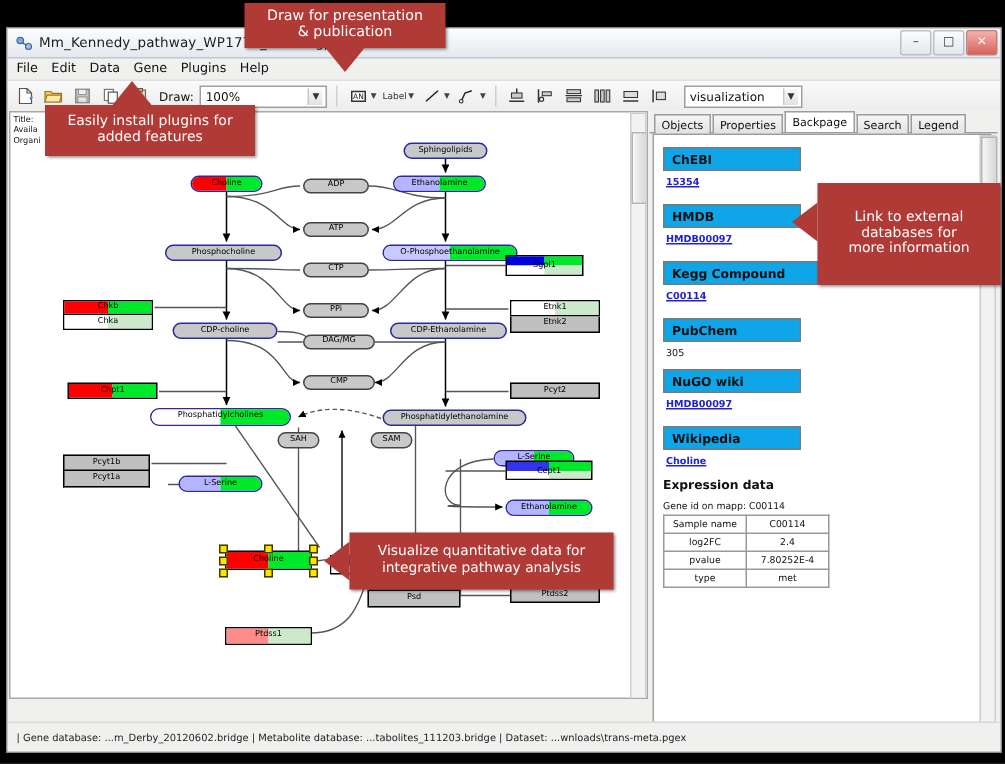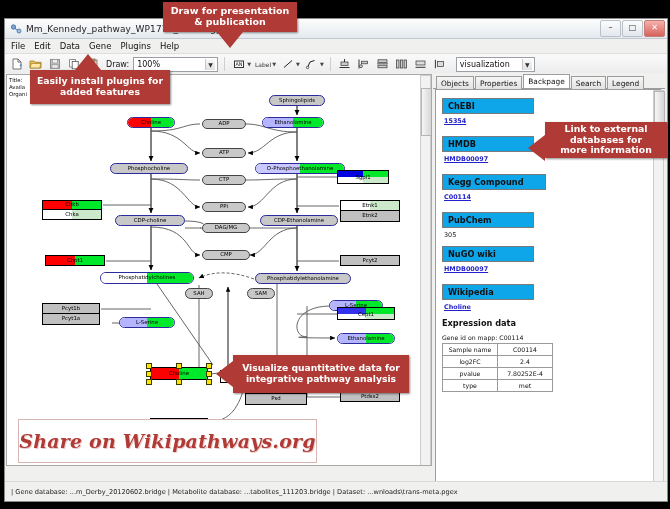--- a/index.html
+++ b/index.html
@@ -82,21 +82,21 @@
   .sidescroll{position:absolute;right:1px;top:17px;width:9px;height:390px;background:#f2f2f2;border:1px solid #cdcdcd;}
   .sidethumb{position:absolute;left:0;top:0;width:100%;height:60px;background:linear-gradient(90deg,#f6f6f6,#d6d6d6);
              border:1px solid #b5b5b5;}
 
   
   .statusbar{position:absolute;left:0;bottom:0;height:19px;width:100%;background:#f0f0ef;border-top:1px solid #d9d9d9;
              display:flex;align-items:center;}
   .statustxt{font-size:6.6px;color:#222;padding-left:6px;white-space:nowrap;}
 
   
-  .callout{position:absolute;background:#b03a35;color:#fff;font-weight:bold;text-align:center;
+  .callout{position:absolute;background:#b03a35;color:#fff;font-weight:normal;text-align:center;
            font-family:"DejaVu Sans",sans-serif;line-height:1.15;z-index:40;
            box-shadow:1px 1px 2px rgba(0,0,0,.45);display:flex;align-items:center;justify-content:center;}
   .ctail{position:absolute;width:0;height:0;z-index:40;}
   .tail-down{border-left:13px solid transparent;border-right:13px solid transparent;border-top:16px solid #b03a35;}
   .tail-up{border-left:13px solid transparent;border-right:13px solid transparent;border-bottom:16px solid #b03a35;}
   .tail-left{border-top:13px solid transparent;border-bottom:13px solid transparent;border-right:17px solid #b03a35;}
 
   .share{position:absolute;left:18px;top:419px;width:297px;height:42px;background:#fff;border:1px solid #d8b6b4;
          display:flex;align-items:center;justify-content:center;z-index:41;}
   .share span{font-family:"DejaVu Serif",serif;font-style:italic;font-weight:bold;font-size:19px;color:#b03a35;
@@ -584,26 +584,23 @@
   </div>
 
   <div class="callout" style="left:163px;top:2px;width:134px;height:30px;font-size:9.5px;white-space:pre-line;">Draw for presentation
 &amp; publication</div>
   <div class="ctail tail-down" style="left:217px;top:32px;"></div>
 
   <div class="callout" style="left:30px;top:70px;width:140px;height:34px;font-size:9.3px;white-space:pre-line;">Easily install plugins for
 added features</div>
   <div class="ctail tail-up" style="left:75px;top:54px;"></div>
 
-  <div class="callout" style="left:545px;top:122px;width:122px;height:36px;font-size:9.3px;white-space:pre-line;">Link  to external
+  <div class="callout" style="left:545px;top:122px;width:122px;height:68px;font-size:9.3px;white-space:pre-line;">Link  to external
 databases  for
 more information</div>
   <div class="ctail tail-left" style="left:528px;top:135px;"></div>
 
   <div class="callout" style="left:233px;top:355px;width:176px;height:38px;font-size:9.2px;white-space:pre-line;">Visualize quantitative data  for
 integrative pathway analysis</div>
   <div class="ctail tail-left" style="left:216px;top:361px;"></div>
 
-  <div class="share">
-    <span>Share on Wikipathways.org</span>
-  </div>
 
 </div>
 
 </body></html>

